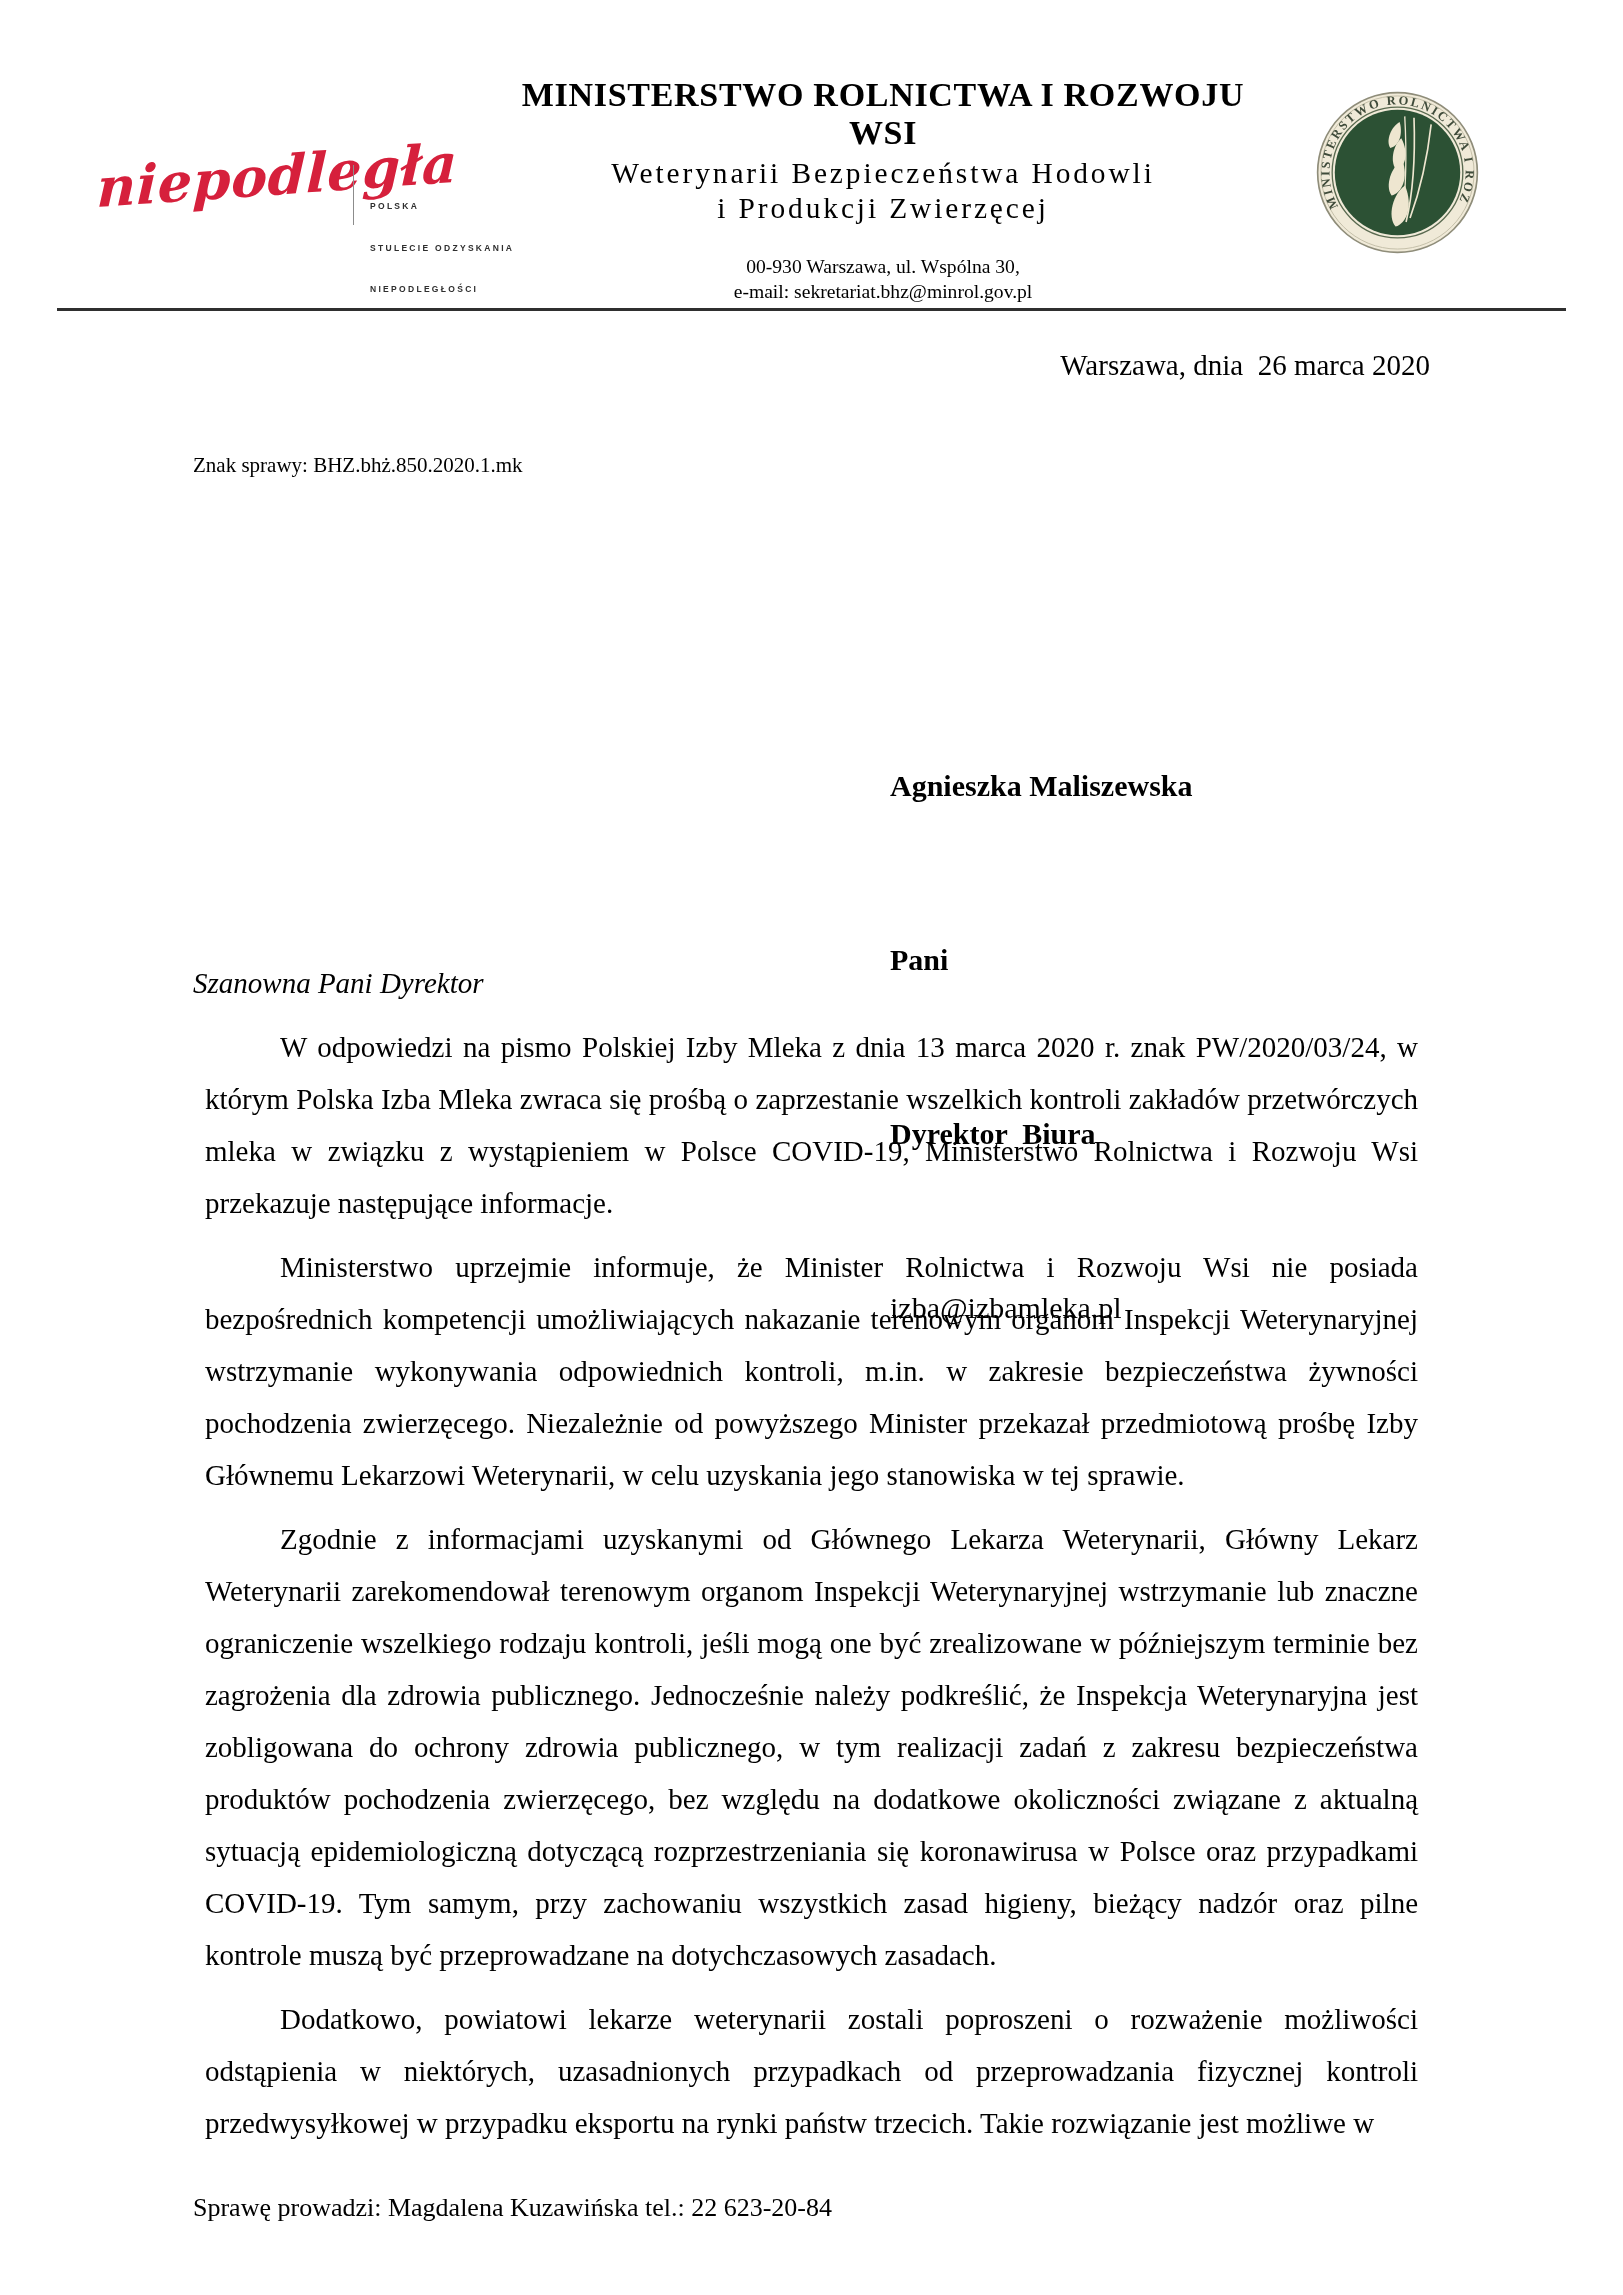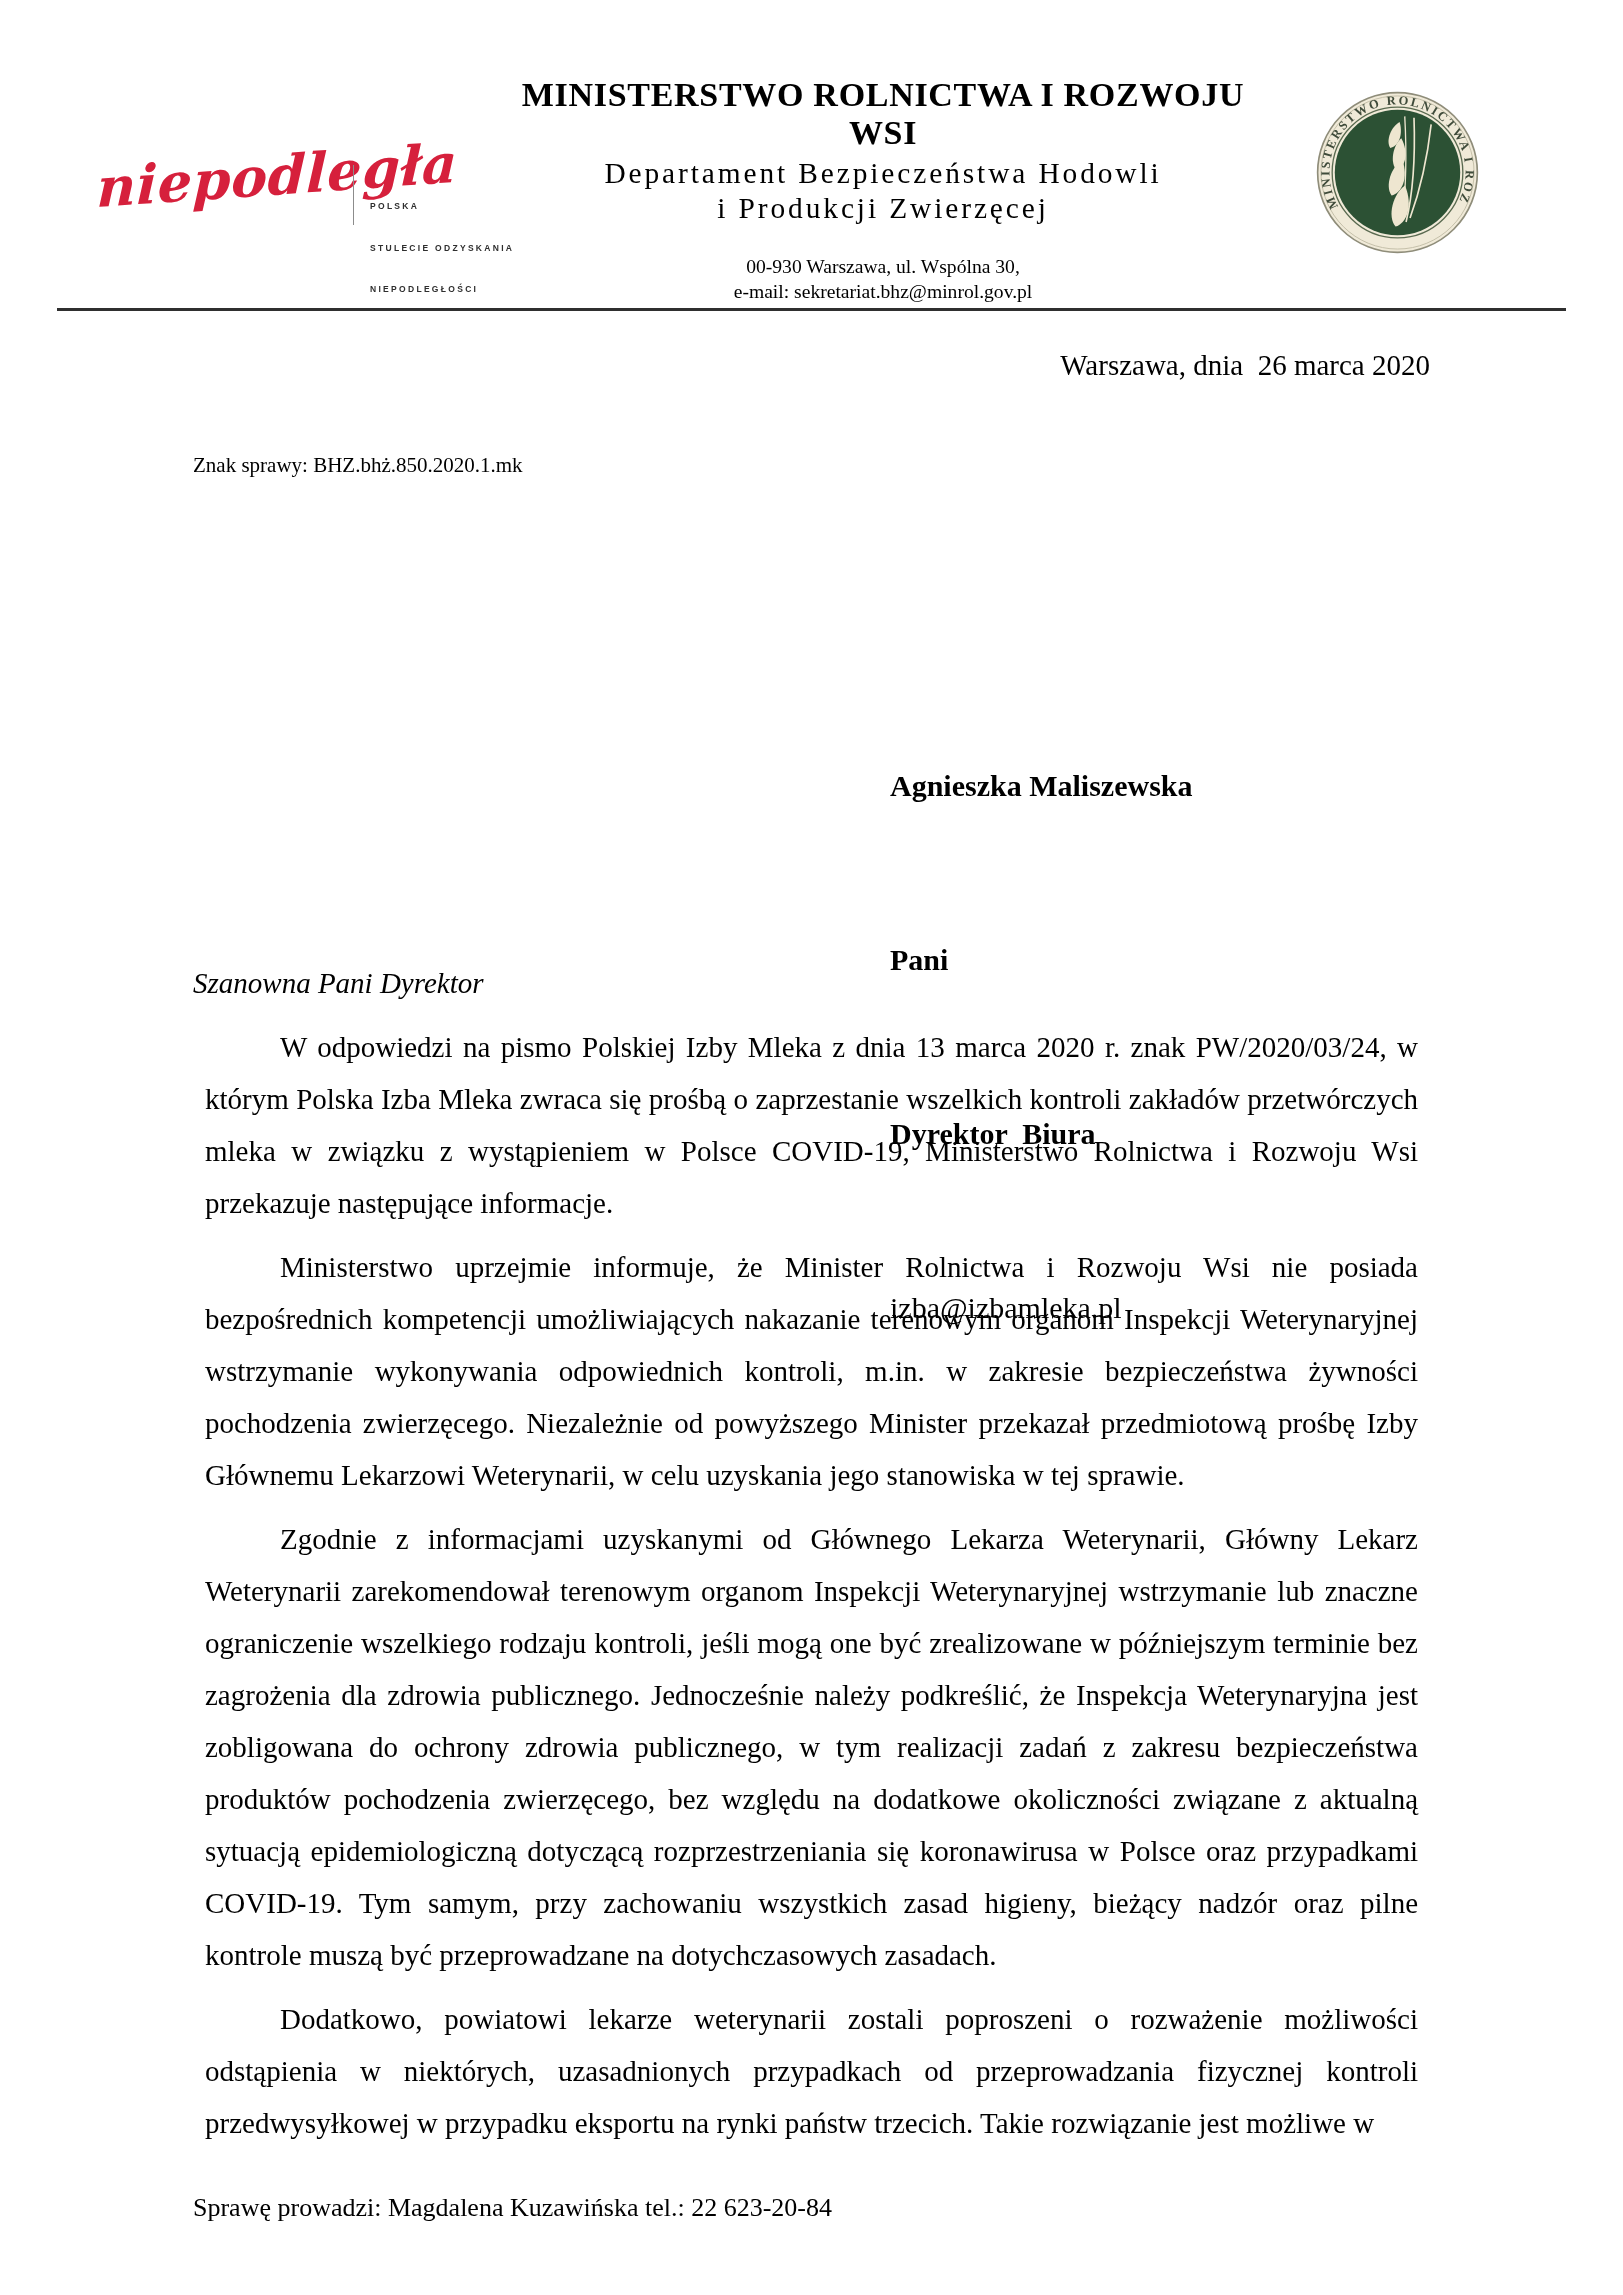--- a/index.html
+++ b/index.html
@@ -84,21 +84,21 @@
 
   <div class="np-caption">
     <div>POLSKA</div>
     <div>STULECIE ODZYSKANIA</div>
     <div>NIEPODLEGŁOŚCI</div>
   </div>
 
   <div class="hdr-title">MINISTERSTWO ROLNICTWA I ROZWOJU WSI</div>
 
   <div class="hdr-dept">
-    <div>Departament Bezpieczeństwa Hodowli</div>
+    <div>Weterynarii Bezpieczeństwa Hodowli</div>
     <div>i Produkcji Zwierzęcej</div>
   </div>
 
   <div class="hdr-addr">
     <div>00-930 Warszawa, ul. Wspólna 30,</div>
     <div>e-mail: sekretariat.bhz@minrol.gov.pl</div>
   </div>
 
   <svg class="seal" viewBox="0 0 250 250" aria-hidden="true">
     <circle cx="125" cy="125" r="121" fill="#f0ead8" stroke="#8f8d7a" stroke-width="2.5"></circle>

